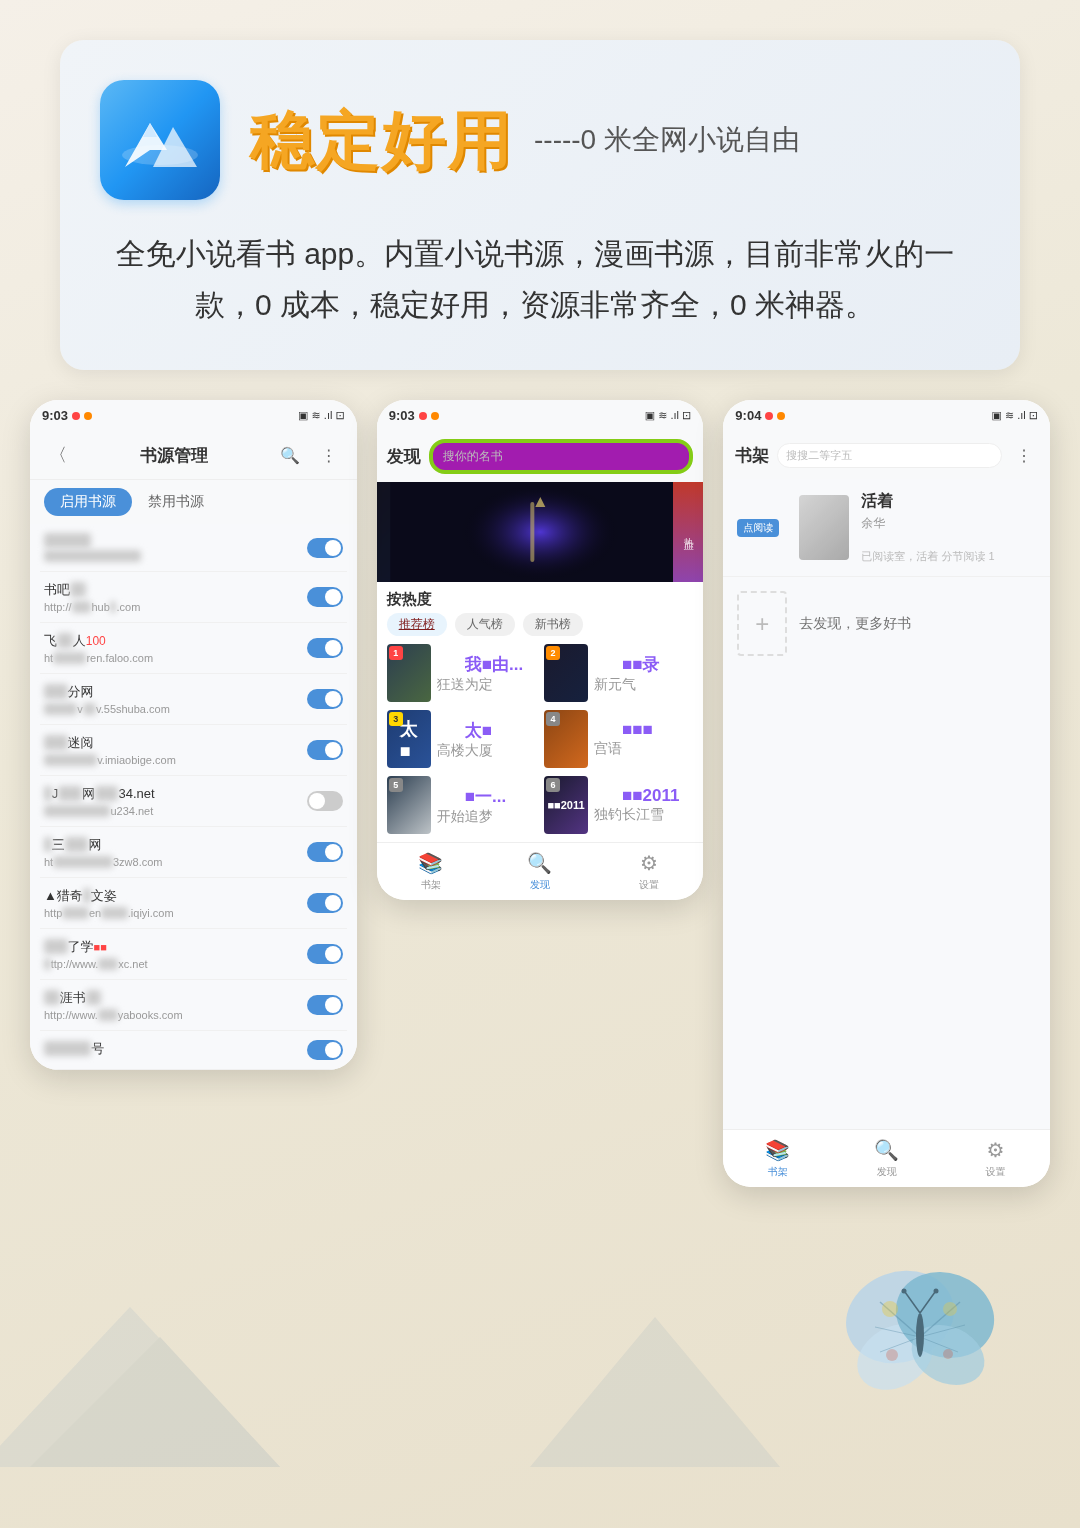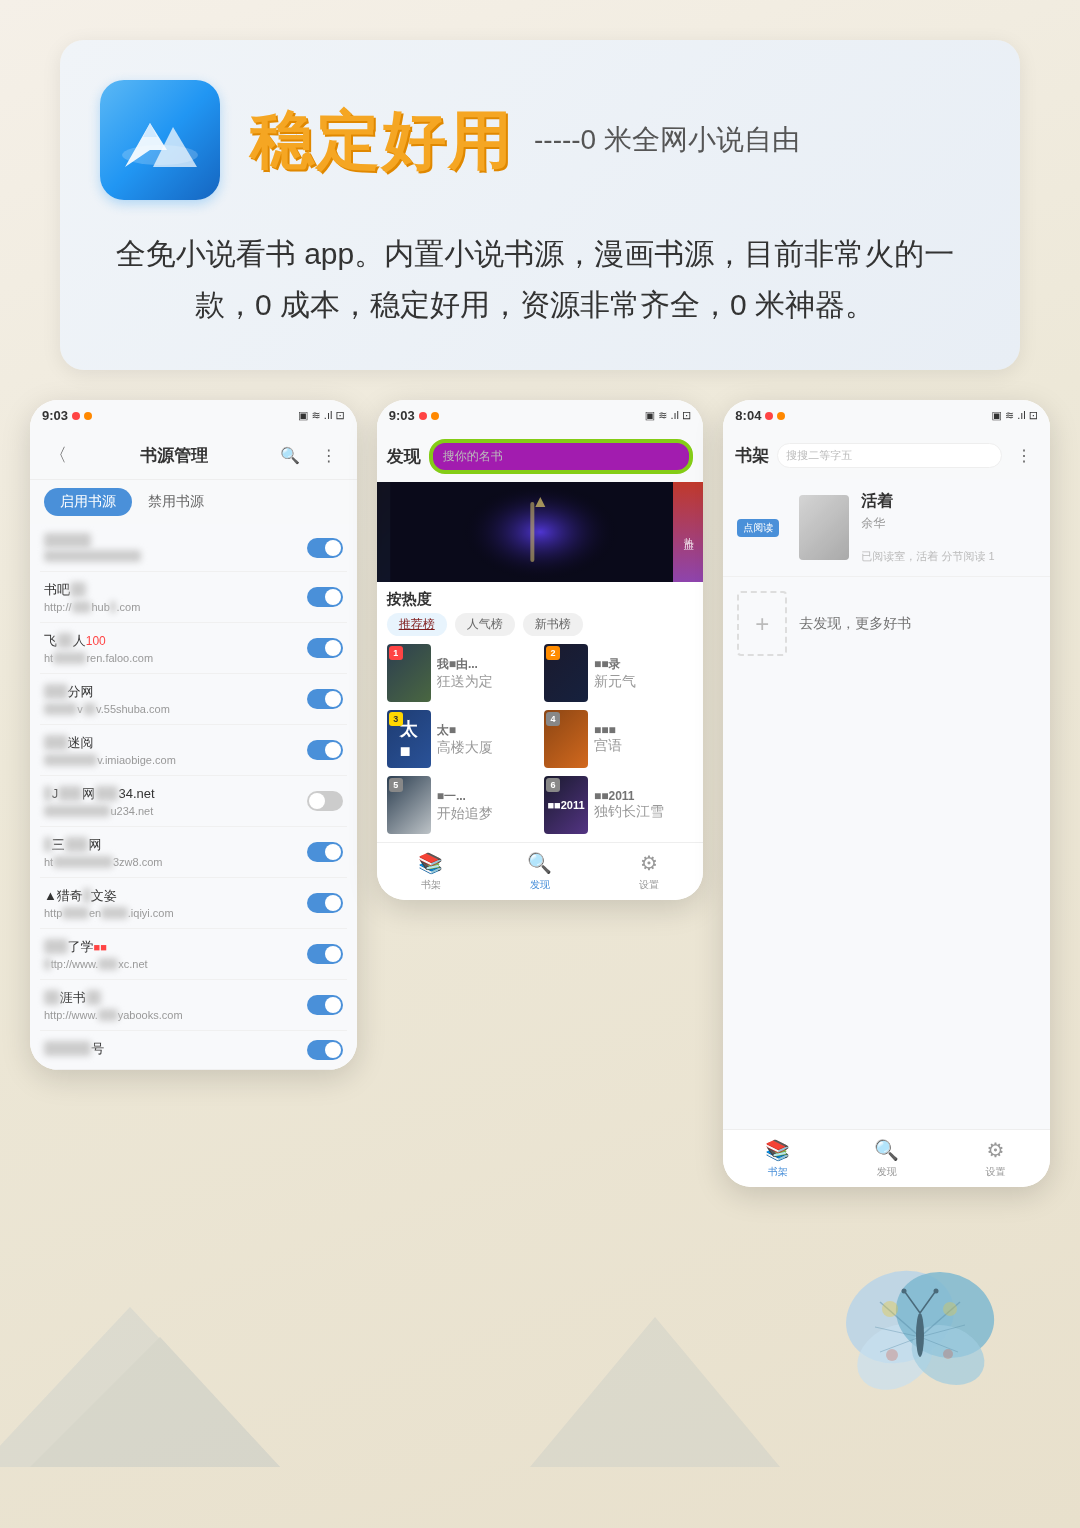--- a/index.html
+++ b/index.html
@@ -355,26 +355,27 @@
       justify-content: center;
       font-weight: 700;
     }
 
     .book-rank.rank2 { background: #ff8c00; }
     .book-rank.rank3 { background: #ffd700; color: #333; }
     .book-rank.rank4, .book-rank.rank5, .book-rank.rank6 { background: #888; }
 
     .book-meta { flex: 1; min-width: 0; }
     .book-name {
-      font-size: 12px;
+      font-size: 17px;
       font-weight: 600;
-      color: #737373;
+      color: #8b5cf6;
       overflow: hidden;
       text-overflow: ellipsis;
       white-space: nowrap;
+      margin-left: 28px;
     }
     .book-desc {
       font-size: 14px;
       color: #999;
       overflow: hidden;
       text-overflow: ellipsis;
       white-space: nowrap;
     }
 
     
@@ -824,21 +825,21 @@
         <span class="nav-icon">⚙</span>
         <span>设置</span>
       </div>
     </div>
   </div>
 
   <div class="phone-frame">
 
     <div class="status-bar">
       <div class="status-left">
-        <span>8:04</span>
+        <span>9:04</span>
         <span class="status-dot-red"></span>
         <span class="status-dot-orange"></span>
       </div>
       <div class="status-icons">
         <span>▣ ≋ .ıl ⊡</span>
       </div>
     </div>
 
     <div class="screen3-header">
       <div class="shelf-title">书架</div>

